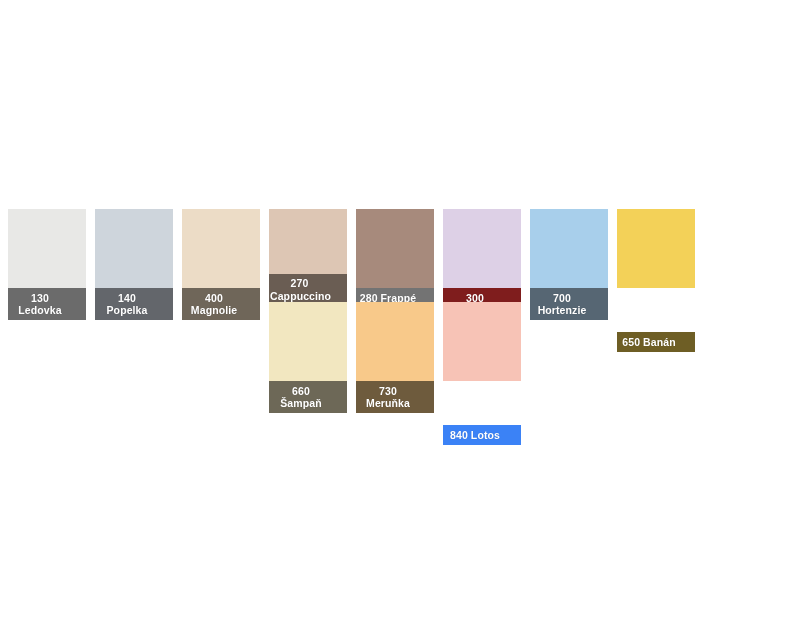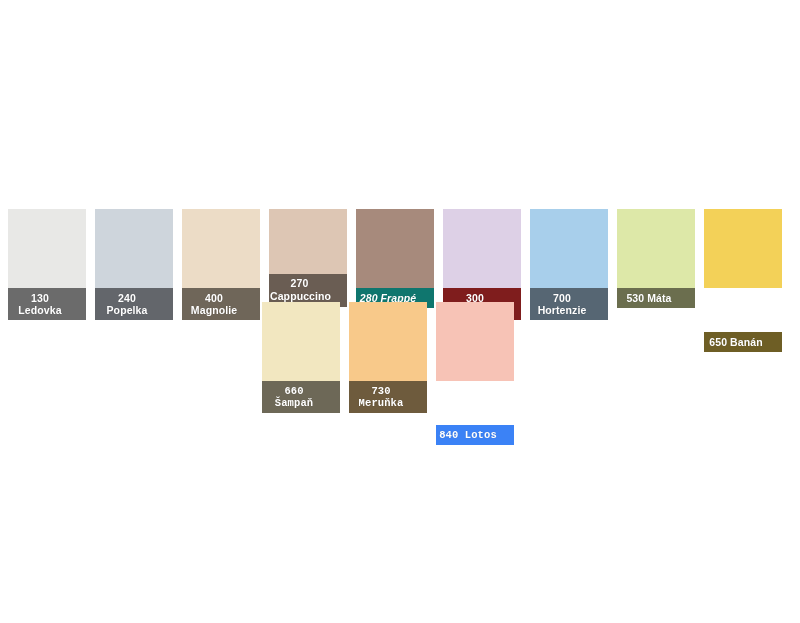--- a/index.html
+++ b/index.html
@@ -31,23 +31,22 @@
     flex-direction: row;
     align-items: flex-start;
   }
 
   #swatch-row-1 {
     left: 8px;
     top: 209px;
   }
 
   #swatch-row-2 {
-    left: 262px;
+    left: 269px;
     top: 302px;
-    font-family: Liberation Mono, monospace;
   }
 
   .swatch {
     width: 78px;
     margin-right: 9px;
     display: flex;
     flex-direction: column;
     justify-content: flex-end;
     position: relative;
     box-sizing: border-box;
@@ -96,52 +95,48 @@
 
   <div class="swatch-row" id="swatch-row-1">
 
     <div class="swatch">
       <span class="swatch-color" style="background-color: rgb(232, 232, 230);"></span>
       <span class="swatch-label" style="background-color: rgb(107, 107, 107); color: rgb(255, 255, 255);">130 Ledovka</span>
     </div>
 
     <div class="swatch">
       <span class="swatch-color" style="background-color: rgb(206, 213, 220);"></span>
-      <span class="swatch-label" style="background-color: rgb(99, 102, 107); color: rgb(255, 255, 255);">240 Popelka</span>
+      <span class="swatch-label" style="background-color: rgb(99, 102, 107); color: rgb(255, 255, 255);">140 Popelka</span>
     </div>
 
     <div class="swatch">
       <span class="swatch-color" style="background-color: rgb(236, 220, 198);"></span>
       <span class="swatch-label" style="background-color: rgb(111, 102, 89); color: rgb(255, 255, 255);">400 Magnolie</span>
     </div>
 
     <div class="swatch two-line">
       <span class="swatch-color" style="background-color: rgb(221, 198, 180);"></span>
       <span class="swatch-label" style="background-color: rgb(106, 93, 83); color: rgb(255, 255, 255);">270 Cappuccino</span>
     </div>
 
     <div class="swatch">
       <span class="swatch-color" style="background-color: rgb(167, 138, 124);"></span>
-      <span class="swatch-label" style="background-color: #0f766e; color: rgb(255, 255, 255); font-style: italic;">280 Frappé</span>
+      <span class="swatch-label" style="background-color: #737373; color: rgb(255, 255, 255);">280 Frappé</span>
     </div>
 
     <div class="swatch">
       <span class="swatch-color" style="background-color: rgb(221, 208, 230);"></span>
       <span class="swatch-label" style="background-color: #7f1d1d; color: rgb(255, 255, 255);">300 Borůvka</span>
     </div>
 
     <div class="swatch">
       <span class="swatch-color" style="background-color: rgb(168, 207, 235);"></span>
       <span class="swatch-label" style="background-color: rgb(86, 102, 115); color: rgb(255, 255, 255);">700 Hortenzie</span>
     </div>
 
-    <div class="swatch">
-      <span class="swatch-color" style="background-color: rgb(221, 232, 168);"></span>
-      <span class="swatch-label" style="background-color: rgb(107, 110, 78); color: rgb(255, 255, 255);">530 Máta</span>
-    </div>
 
     <div class="swatch">
       <span class="swatch-color" style="background-color: rgb(243, 209, 88);"></span>
       <span class="swatch-label" style="background-color: rgb(110, 94, 37); color: rgb(255, 255, 255);">650 Banán</span>
     </div>
 
   </div>
 
   <div class="swatch-row" id="swatch-row-2">
 

